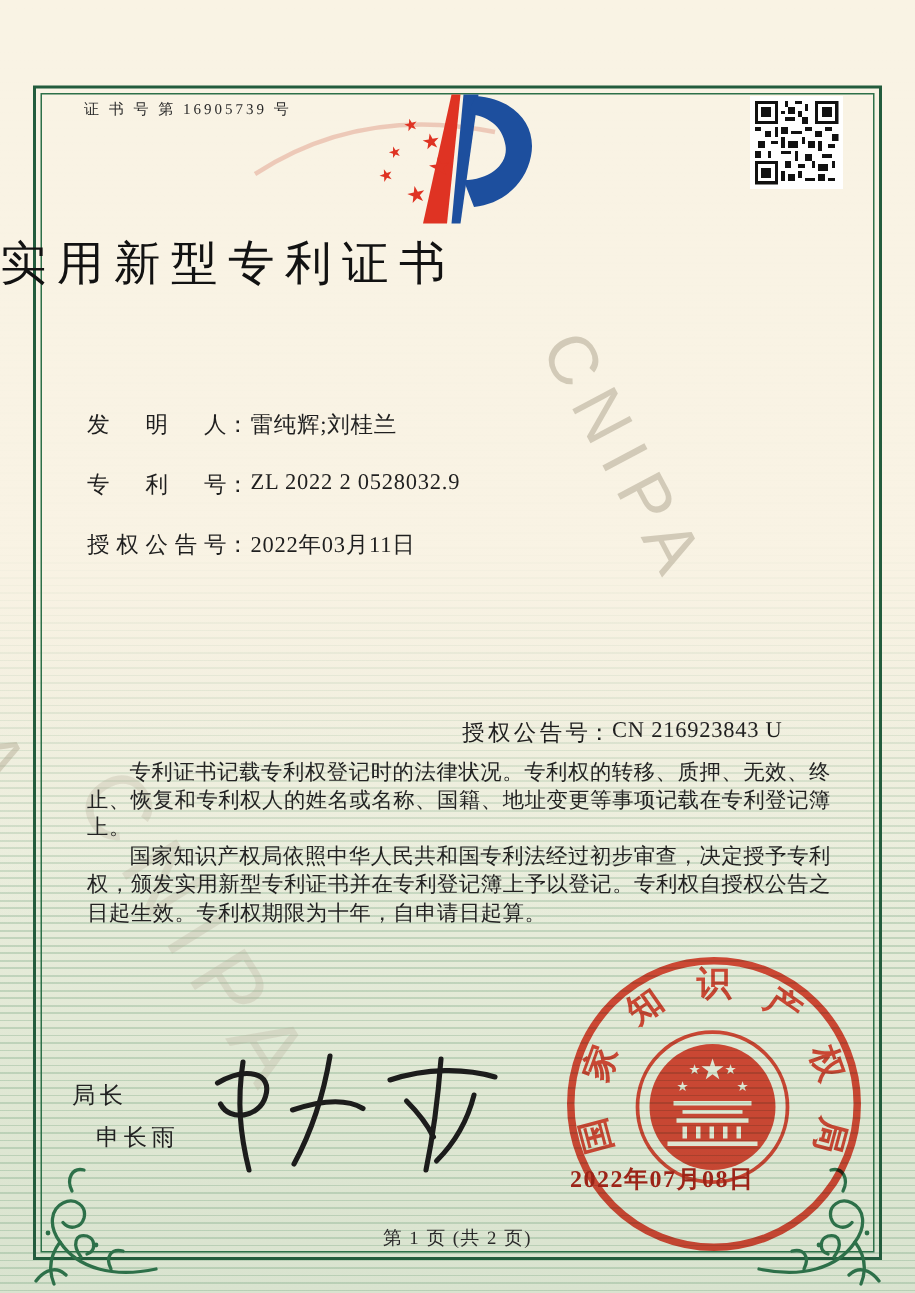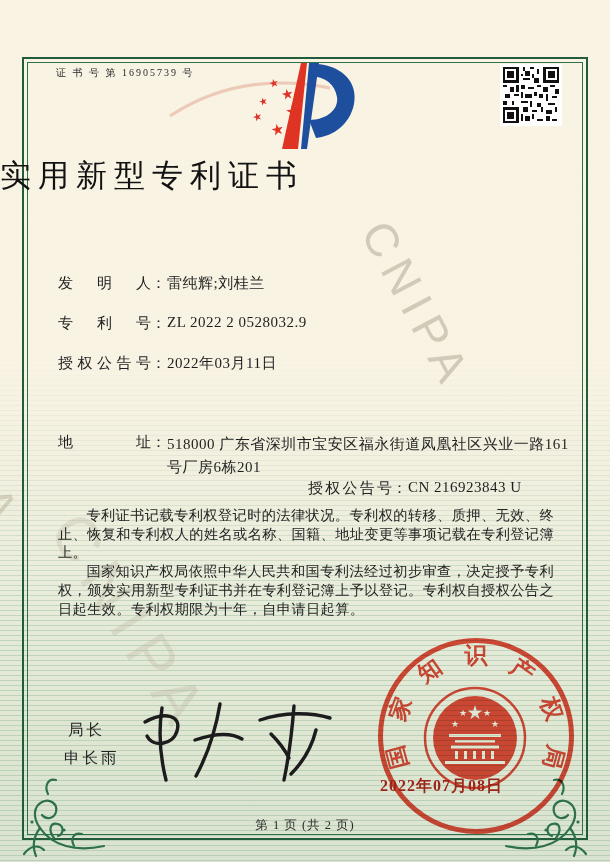--- a/index.html
+++ b/index.html
@@ -37,21 +37,21 @@
   .fvalue { display:inline-block; letter-spacing:.5px; vertical-align:top; }
   .f1 { top:234px; } .f2 { top:274px; } .f3 { top:314px; } .f4 { top:354px; }
   .f5 { top:394px; } .f6 { top:433px; }
   .f6 .fvalue { width:404px; line-height:23px; }
   .f7a { top:479px; } .f7b { top:479px; left:308px; }
   .f7b .flabel { width:84px; }
   
   .bodytext { position:absolute; left:58px; top:506px; width:496px; font-size:14.2px; line-height:18.7px; text-align:justify; color:#232323; }
   .bodytext p { text-indent:2em; letter-spacing:.4px; }
   
-  .sign-title { position:absolute; left:68px; top:720px; font-size:15.5px; letter-spacing:3px; color:#222;text-align:center; }
+  .sign-title { position:absolute; left:48px; top:720px; font-size:15.5px; letter-spacing:3px; color:#222;text-align:center; }
   .sign-name  { position:absolute; left:64px; top:748px; font-size:15.5px; letter-spacing:3px; color:#222; }
   .sign-script { position:absolute; left:132px; top:688px; }
   
   .seal { position:absolute; left:374px; top:634px; width:204px; height:204px; opacity:.9; mix-blend-mode:multiply; }
   .seal-circle { position:absolute; inset:4px; border:5px solid #e23a28; border-radius:50%; }
   .seal-char { position:absolute; width:26px; height:26px; font-size:23px; font-weight:bold; color:#e23a28; text-align:center; line-height:26px; }
   .rc0 { left:11px;  top:110px; transform:rotate(-105deg); }
   .rc1 { left:14px;  top:62px;  transform:rotate(-70deg); }
   .rc2 { left:43px;  top:24px;  transform:rotate(-35deg); }
   .rc3 { left:89px;  top:9px;   transform:rotate(0deg); }
@@ -181,23 +181,20 @@
 
   <div class="frow f2">
     <span class="flabel">发明人</span><span class="fcolon">：</span><span class="fvalue">雷纯辉;刘桂兰</span>
   </div>
   <div class="frow f3">
     <span class="flabel">专利号</span><span class="fcolon">：</span><span class="fvalue">ZL 2022 2 0528032.9</span>
   </div>
   <div class="frow f4">
     <span class="flabel">授权公告号</span><span class="fcolon">：</span><span class="fvalue">2022年03月11日</span>
   </div>
-  <div class="frow f6">
-    <span class="flabel">地址</span><span class="fcolon">：</span><span class="fvalue">518000 广东省深圳市宝安区福永街道凤凰社区兴业一路161号厂房6栋201</span>
-  </div>
   <div class="frow f7b">
     <span class="flabel">授权公告号</span><span class="fcolon">：</span><span class="fvalue">CN 216923843 U</span>
   </div>
 
   <div class="bodytext">
     <p>专利证书记载专利权登记时的法律状况。专利权的转移、质押、无效、终止、恢复和专利权人的姓名或名称、国籍、地址变更等事项记载在专利登记簿上。</p>
     <p>国家知识产权局依照中华人民共和国专利法经过初步审查，决定授予专利权，颁发实用新型专利证书并在专利登记簿上予以登记。专利权自授权公告之日起生效。专利权期限为十年，自申请日起算。</p>
   </div>
 
   <div class="sign-title">局长</div>

